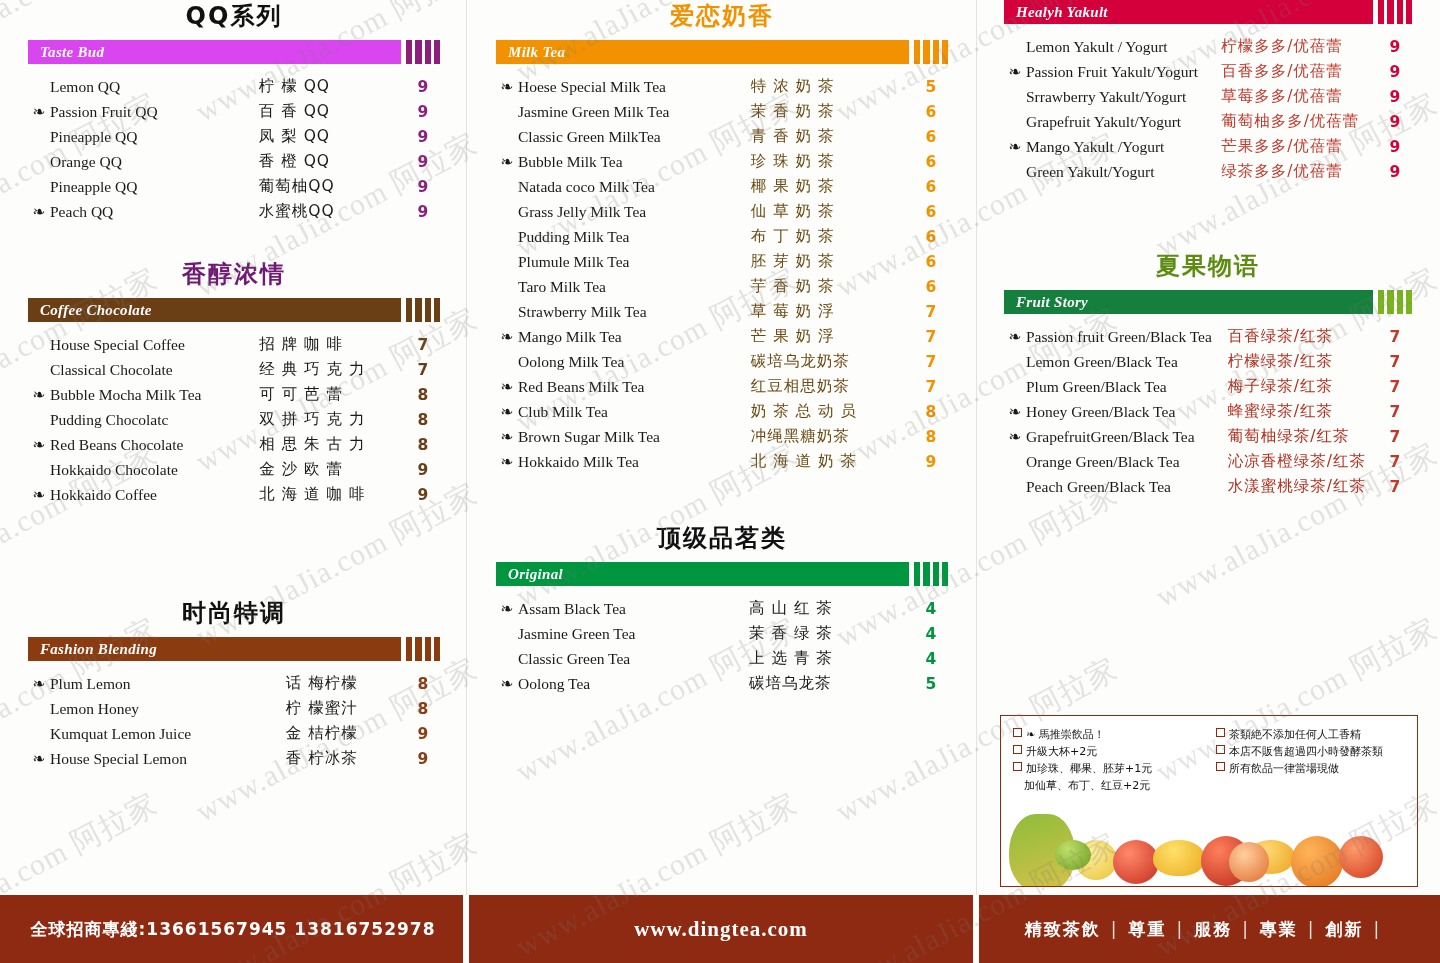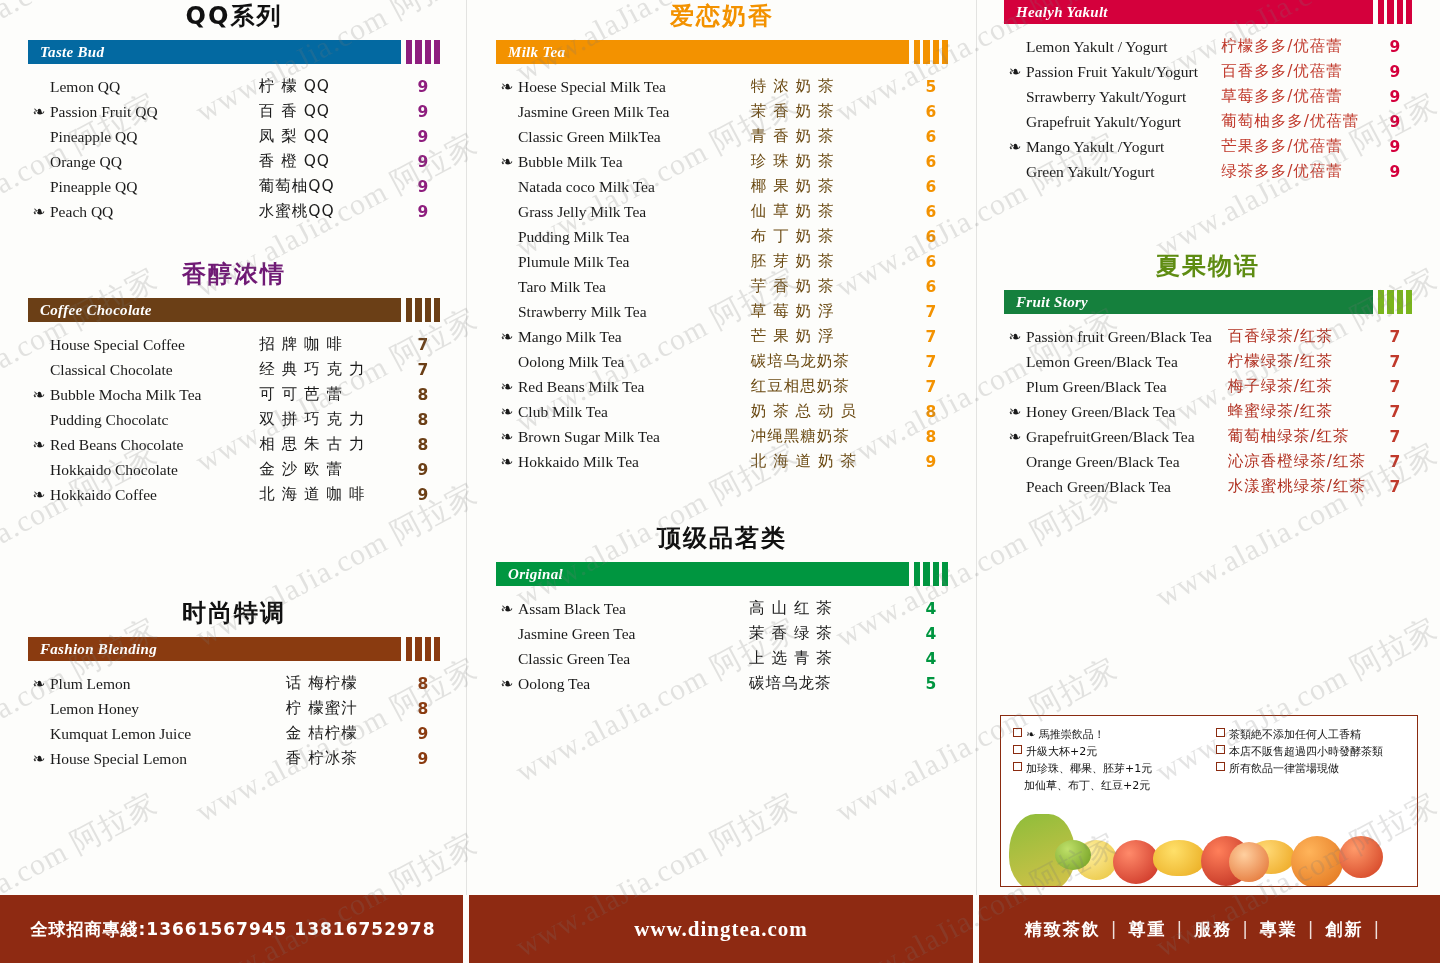--- a/index.html
+++ b/index.html
@@ -77,21 +77,21 @@
     white-space:nowrap;
     padding-left:10px;
   }
   td.price{
     width:34px;text-align:center;
     font-family:"DejaVu Sans", sans-serif;
     font-weight:bold;font-size:16px;
   }
 
   
-  .c1 .bar .bar-main{background:#0369a1;}
+  .c1 .bar .bar-main{background:#d946ef;}
   .c1 .s-qq .sec-title{color:#111;text-align:center;}
   .c1 .s-qq td.price{color:#8e1e7e;}
   .c1 .s-qq .ticks i{background:#8e1e7e;}
 
   .c1 .s-coffee .bar .bar-main{background:#6b3f16;}
   .c1 .s-coffee .ticks i{background:#6b3f16;}
   .c1 .s-coffee td.price{color:#6b3f16;}
   .c1 .s-coffee .sec-title{color:#701a75;}
 
   .c1 .s-fashion .bar .bar-main{background:#8a3b10;font-style:italic;}

